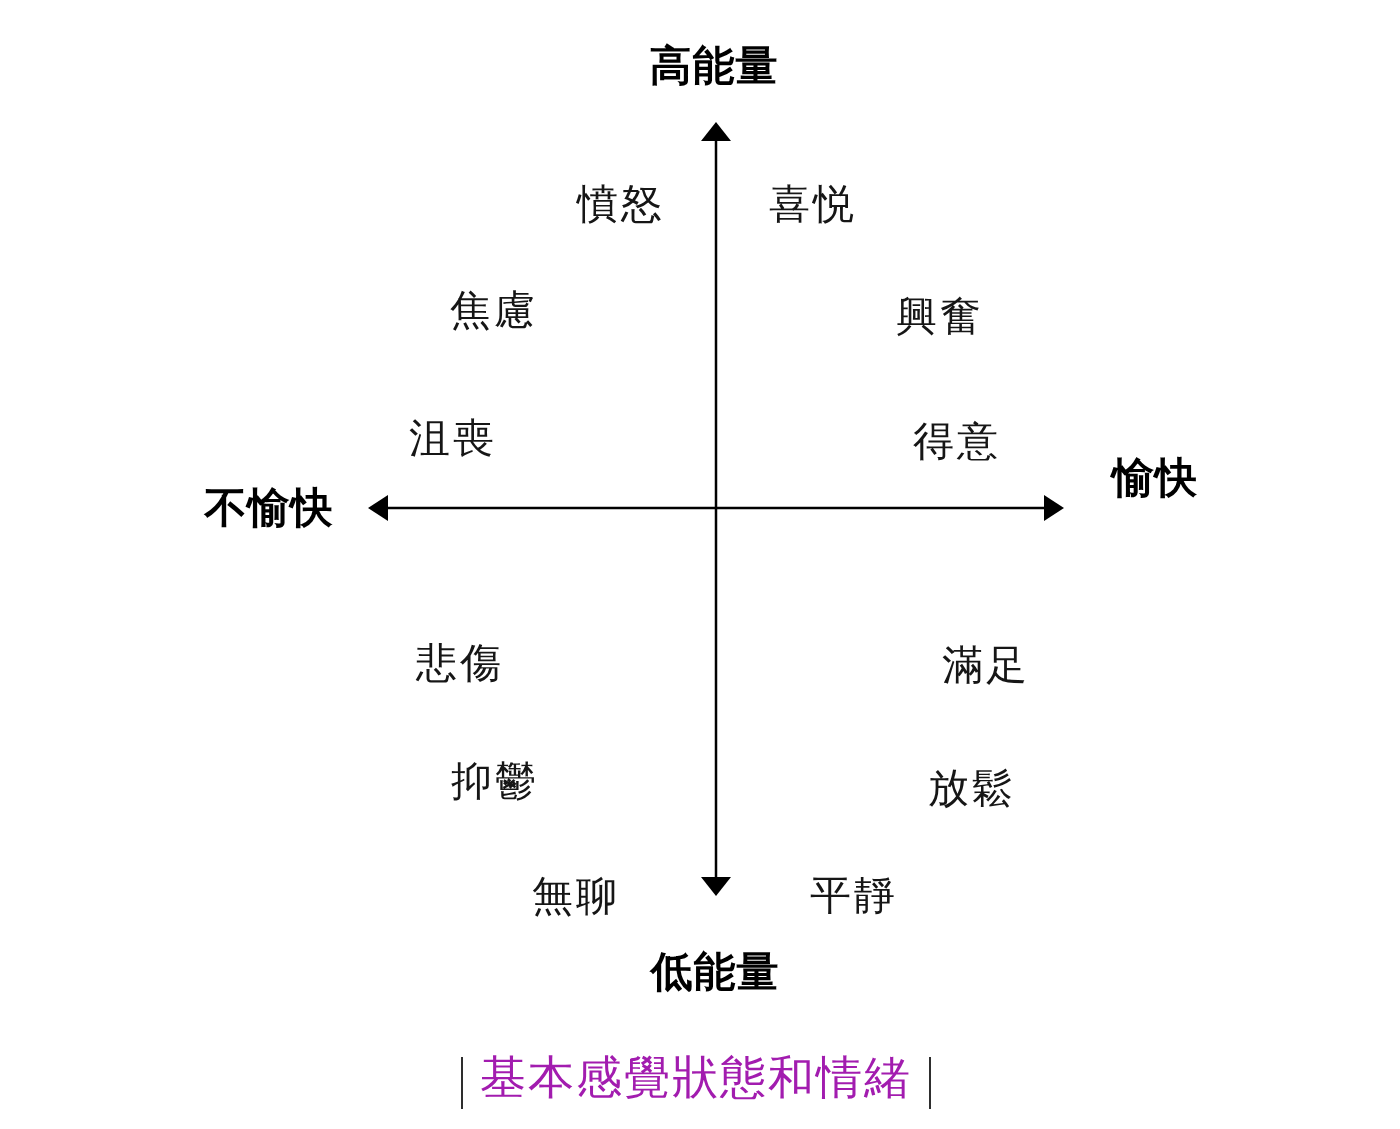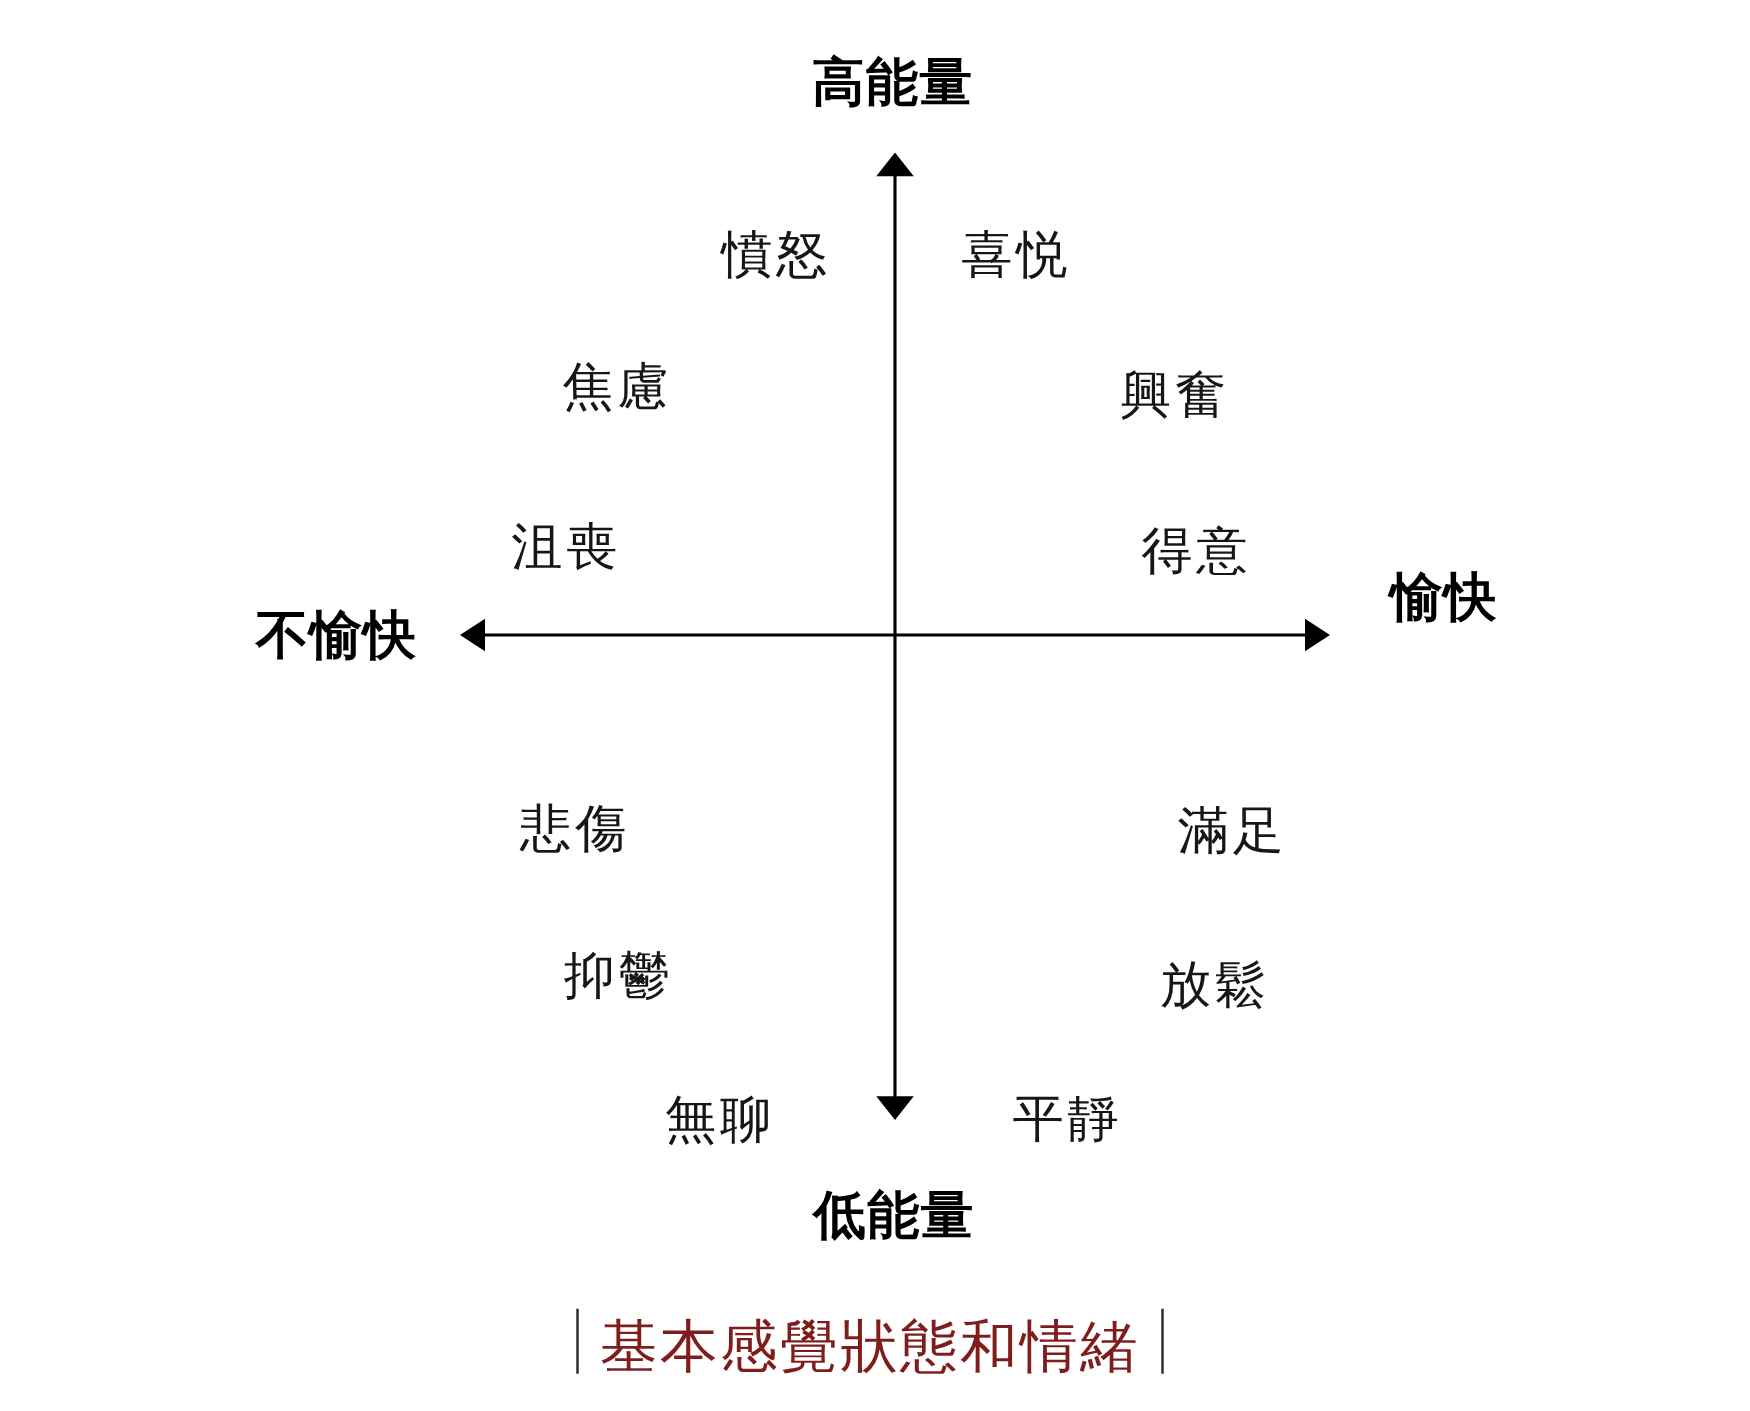--- a/index.html
+++ b/index.html
@@ -43,27 +43,27 @@
     letter-spacing: 3px;
     white-space: nowrap;
     color: #161616;
   }
   .caption {
     position: absolute;
     left: 696px;
     top: 1078px;
     transform: translate(-50%, -50%);
     display: flex;
-    align-items: flex-start;
+    align-items: flex-end;
     gap: 17px;
     font-weight: 300;
     font-size: 46px;
     letter-spacing: 2px;
     white-space: nowrap;
-    color: #7f1d1d;
+    color: #a21caf;
   }
   .caption .bar {
     display: inline-block;
     width: 2px;
     height: 52px;
     background: #2e2e2e;
   }
 </style>
 </head>
 <body>

